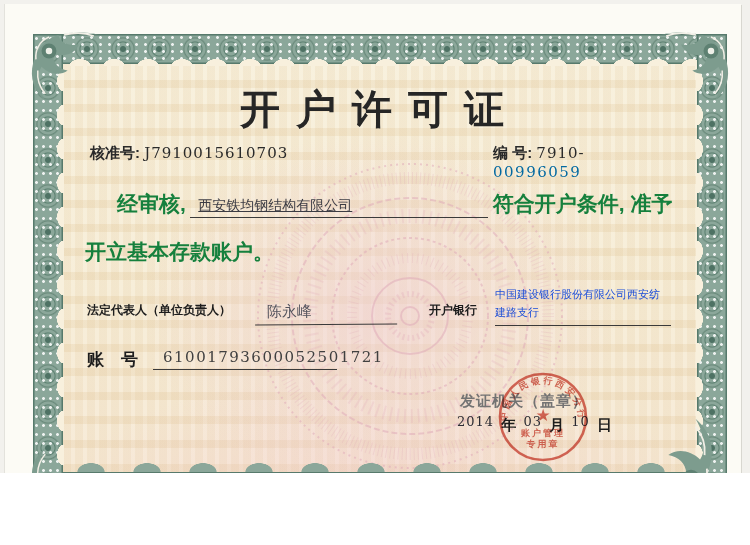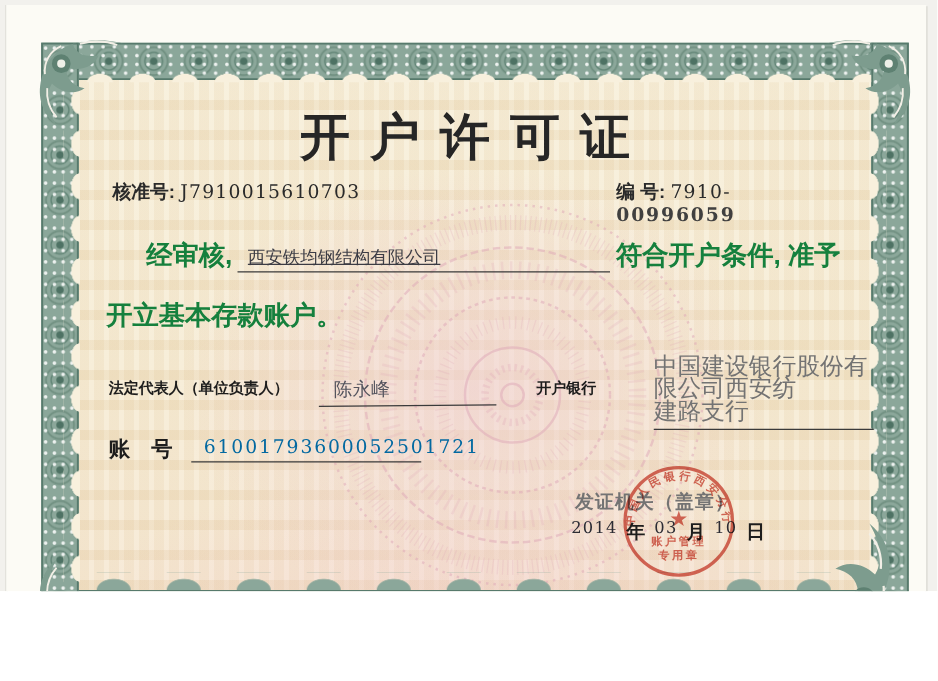--- a/index.html
+++ b/index.html
@@ -49,38 +49,38 @@
   .corner-bl{left:16px;top:438px;transform:scaleY(-1);}
   .corner-br{left:618px;top:408px;width:102px;height:102px;transform:scale(-1,-1);}
   
   .title{position:absolute;left:0;top:78px;width:750px;text-align:center;
     font-family:"DejaVu Serif","Liberation Serif",serif;font-weight:700;font-size:40px;
     letter-spacing:16px;color:#262626;}
   .metaRow{position:absolute;left:85px;top:140px;width:580px;font-size:15px;color:#2a2a2a;}
   .metaLabel{font-weight:700;}
   .mono{font-family:"DejaVu Serif","Liberation Serif",serif;letter-spacing:1px;}
   .serialGroup{position:absolute;left:403px;top:0;}
-  .serialRed{color:#404040;font-weight:700;letter-spacing:1.5px;}
+  .serialRed{color:#0369a1;font-weight:400;letter-spacing:1.5px;}
   .bodyLine1{position:absolute;left:112px;top:186px;width:600px;}
   .boldText{font-weight:700;font-size:21px;color:#15803d;}
   .companyUnderline{display:inline-block;width:298px;border-bottom:1px solid #3a3a3a;
     font-size:14px;color:#3c3c44;vertical-align:bottom;padding:0 0 2px 8px;box-sizing:border-box;text-decoration:underline;}
   .bodyLine2{position:absolute;left:80px;top:234px;}
   .fieldLabel{font-weight:700;font-size:12px;color:#1d1d1d;}
   .repLabel{position:absolute;left:82px;top:298px;}
   .repValue{position:absolute;left:250px;top:296px;width:142px;border-bottom:1px solid #3a3a3a;
     font-family:"DejaVu Serif","Liberation Serif",serif;font-size:15px;color:#54545e;
     padding:2px 0 3px 12px;box-sizing:border-box;transform:rotate(-.5deg);}
   .bankLabel{position:absolute;left:424px;top:298px;}
-  .bankValue{position:absolute;left:518px;top:281px;width:176px;font-size:19px;color:#737373;
+  .bankValue{position:absolute;left:490px;top:281px;width:176px;font-size:11px;color:#1d4ed8;
     line-height:18px;border-bottom:1px solid #3a3a3a;padding-bottom:4px;}
   .acctLabel{position:absolute;left:82px;top:344px;font-size:17px;}
   .acctValue{position:absolute;left:148px;top:342px;width:184px;border-bottom:1px solid #3a3a3a;
     font-family:"DejaVu Serif","Liberation Serif",serif;font-size:15px;letter-spacing:1.5px;
-    color:#0369a1;padding:2px 0 3px 10px;box-sizing:border-box;}
+    color:#404040;padding:2px 0 3px 10px;box-sizing:border-box;}
   .issuer{position:absolute;left:455px;top:388px;font-size:15px;font-weight:700;color:#737373;
     letter-spacing:1px;}
   .dateRow{position:absolute;left:452px;top:412px;font-size:15px;font-weight:700;color:#1d1d1d;}
   .dateDigit{display:inline-block;font-family:"DejaVu Serif","Liberation Serif",serif;
     font-weight:400;font-size:13px;transform:translateY(-4px);letter-spacing:1px;color:#2c2c34;}
   .dateUnit{margin:0 3px;}
   .stamp{position:absolute;left:489px;top:364px;width:98px;height:98px;opacity:.8;
     mix-blend-mode:multiply;}
 </style>
 </head>

